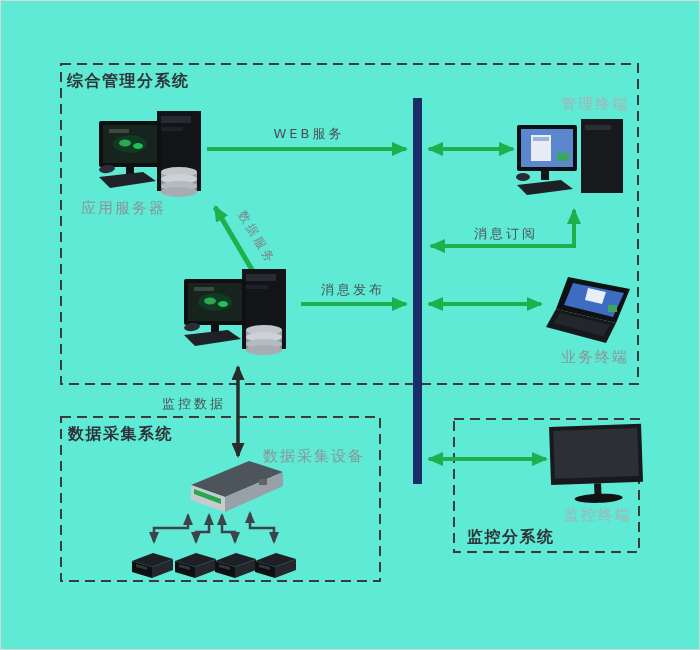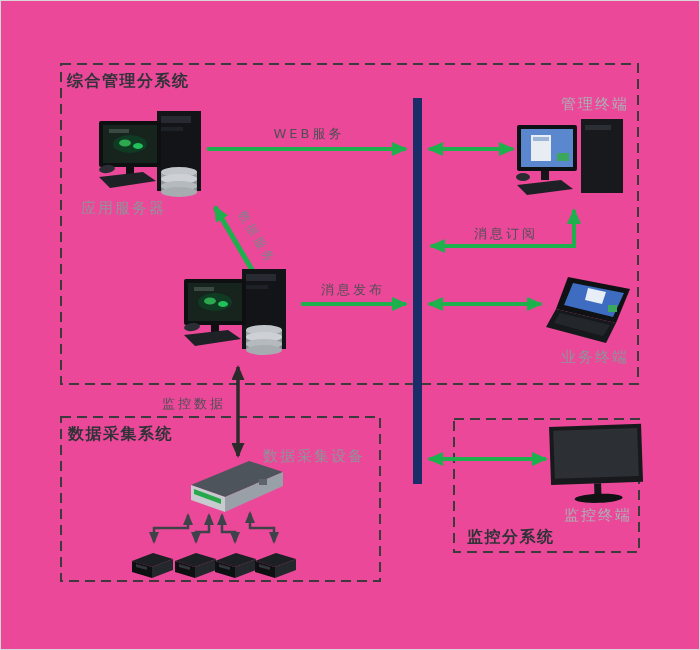--- a/index.html
+++ b/index.html
@@ -1,18 +1,18 @@
 <!DOCTYPE html>
 <html><head>
 <meta charset="utf-8">
 <style>
   html,body{margin:0;padding:0;background:#ffffff;}
   .frame{
     width:700px;height:650px;position:relative;box-sizing:border-box;
-    background:#ec4899;border:1px solid #d8d8d8;
+    background:#5eead4;border:1px solid #d8d8d8;
     font-family:"DejaVu Sans","Liberation Sans",sans-serif;
   }
   svg{display:block;}
   text{font-family:"DejaVu Sans","Liberation Sans",sans-serif;}
   .box-title{font-size:16px;font-weight:bold;fill:#2f3338;letter-spacing:1.5px;}
   .node-label{font-size:15px;fill:#8e949a;letter-spacing:2px;}
   .node-label-light{font-size:15px;fill:#aab0b6;letter-spacing:2px;}
   .link-label{font-size:13px;fill:#4c5055;letter-spacing:3px;}
   .link-label-diag{font-size:12px;fill:#7d838a;letter-spacing:3px;}
 </style>

